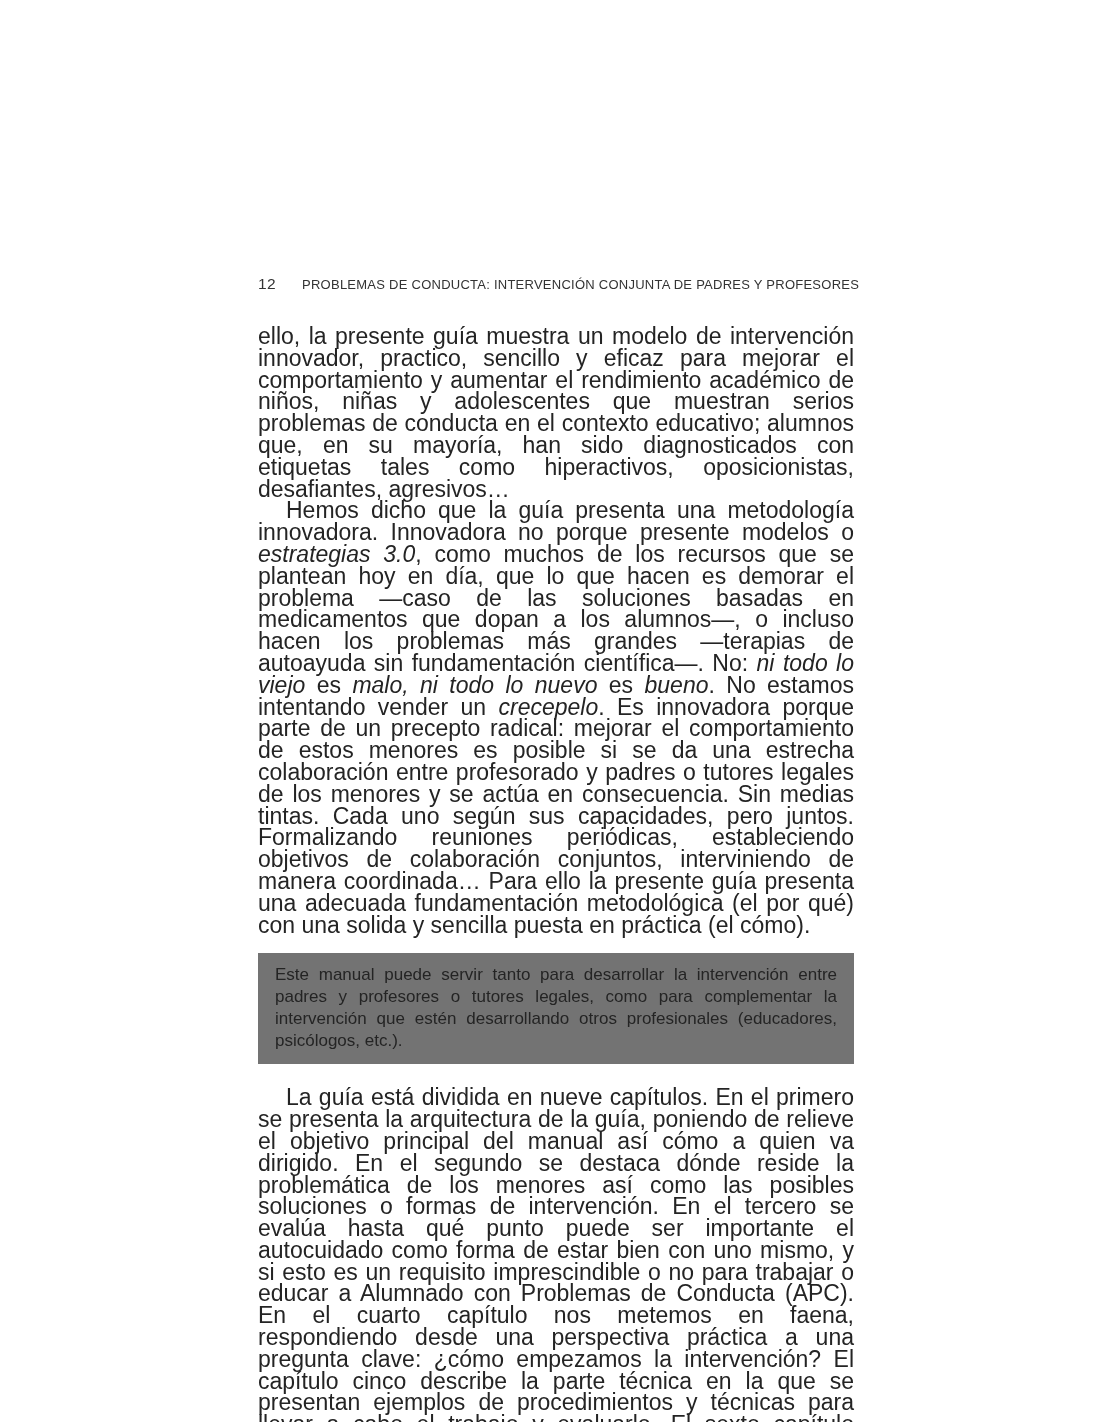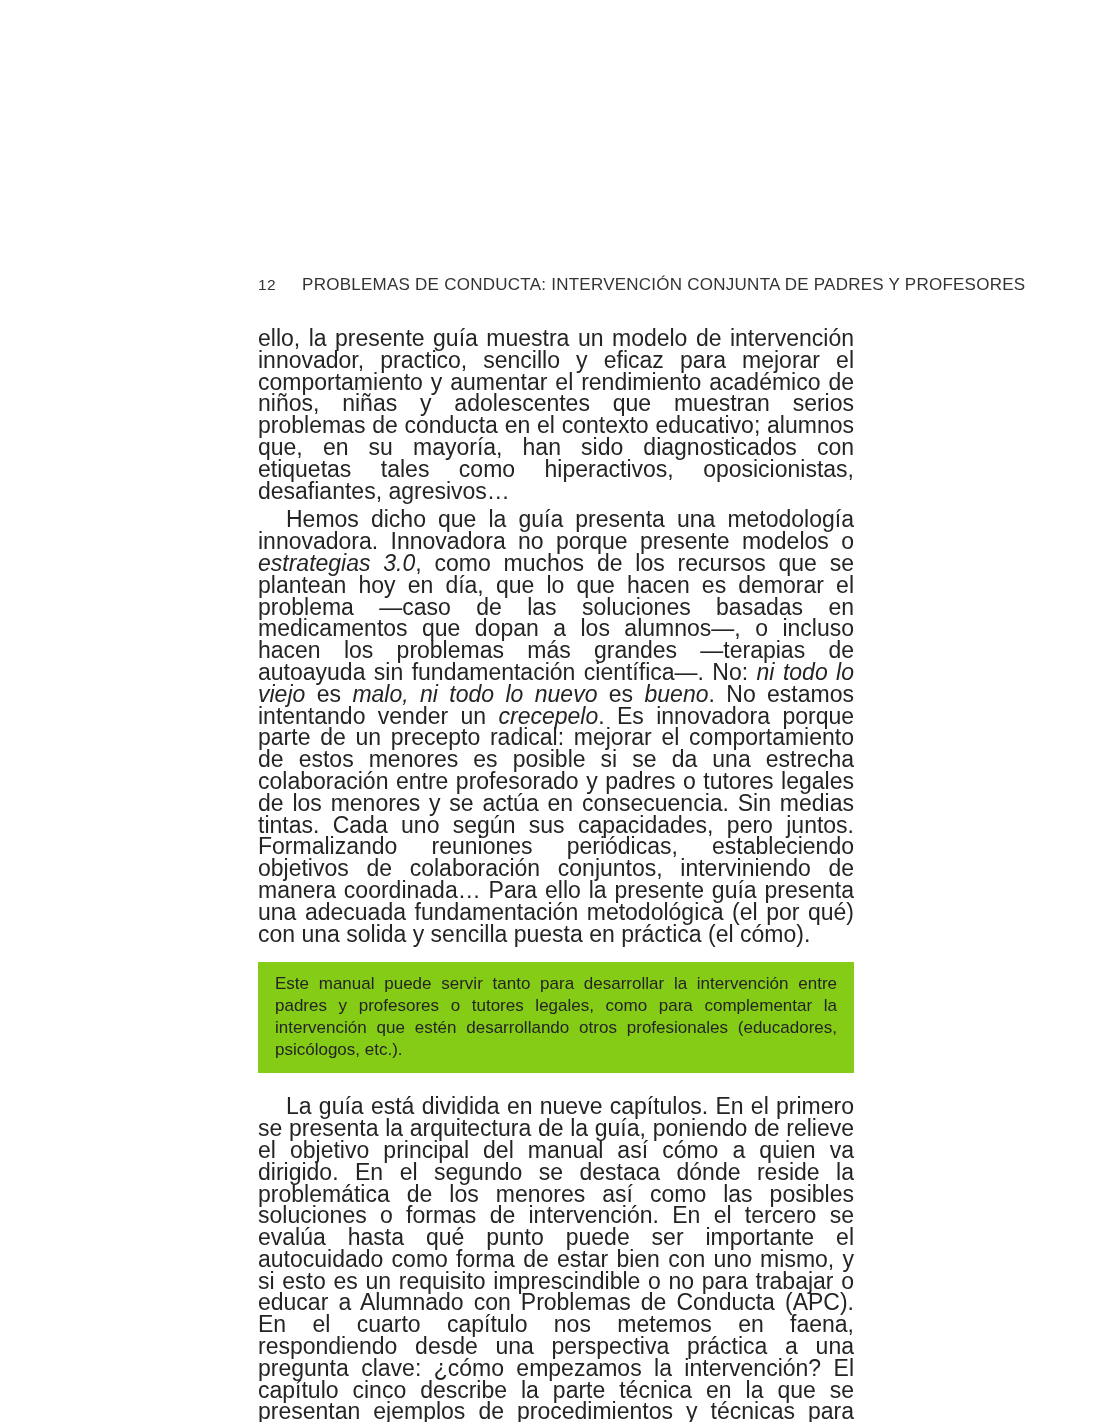--- a/index.html
+++ b/index.html
@@ -26,39 +26,38 @@
     justify-content: space-between;
     align-items: baseline;
     margin-bottom: 33px;
   }
   .pagenum {
     font-size: 15.5px;
     color: #333333;
     letter-spacing: 0.4px;
   }
   .runtitle {
-    font-size: 17px;
+    font-size: 13px;
     color: #333333;
     letter-spacing: 0.25px;
     white-space: nowrap;
     margin-left: 26px;
   }
   .body-text {
     color: #242424;
   }
   .para {
     font-size: 23px;
     line-height: 21.8px;
     text-align: justify;
     hyphens: auto;
     -webkit-hyphens: auto;
     margin: 0;
   }
   .para + .para {
-    margin-top: 7px;
   }
   .para.indent {
     text-indent: 28px;
   }
   .callout {
     margin: 17px 0 23px 0;
     padding: 11px 17px 12px 17px;
     font-size: 17px;
     line-height: 22px;
     text-align: justify;
@@ -72,17 +71,17 @@
 
 <div class="page">
   <div class="column">
     <div class="running-header">
       <span class="pagenum">12</span>
       <span class="runtitle">PROBLEMAS DE CONDUCTA: INTERVENCIÓN CONJUNTA DE PADRES Y PROFESORES</span>
     </div>
     <div class="body-text">
         <div class="para"><span>ello, la presente guía muestra un modelo de intervención innovador, practico, sencillo y eficaz para mejorar el comportamiento y aumentar el rendimiento académico de niños, niñas y adolescentes que muestran serios problemas de conducta en el contexto educativo; alumnos que, en su mayoría, han sido diagnosticados con etiquetas tales como hiperactivos, oposicionistas, desafiantes, agresivos…</span></div>
         <div class="para indent"><span>Hemos dicho que la guía presenta una metodología innovadora. Innovadora no porque presente modelos o </span><i>estrategias 3.0</i><span>, como muchos de los recursos que se plantean hoy en día, que lo que hacen es demorar el problema —caso de las soluciones basadas en medicamentos que dopan a los alumnos—, o incluso hacen los problemas más grandes —terapias de autoayuda sin fundamentación científica—. No: </span><i>ni todo lo viejo</i><span> es </span><i>malo, ni todo lo nuevo</i><span> es </span><i>bueno</i><span>. No estamos intentando vender un </span><i>crecepelo</i><span>. Es innovadora porque parte de un precepto radical: mejorar el comportamiento de estos menores es posible si se da una estrecha colaboración entre profesorado y padres o tutores legales de los menores y se actúa en consecuencia. Sin medias tintas. Cada uno según sus capacidades, pero juntos. Formalizando reuniones periódicas, estableciendo objetivos de colaboración conjuntos, interviniendo de manera coordinada… Para ello la presente guía presenta una adecuada fundamentación metodológica (el por qué) con una solida y sencilla puesta en práctica (el cómo).</span></div>
-        <div class="callout" style="background: #84cc16;"><span>Este manual puede servir tanto para desarrollar la intervención entre padres y profesores o tutores legales, como para complementar la intervención que estén desarrollando otros profesionales (educadores, psicólogos, etc.).</span></div>
+        <div class="callout" style="background: #737373;"><span>Este manual puede servir tanto para desarrollar la intervención entre padres y profesores o tutores legales, como para complementar la intervención que estén desarrollando otros profesionales (educadores, psicólogos, etc.).</span></div>
         <div class="para indent"><span>La guía está dividida en nueve capítulos. En el primero se presenta la arquitectura de la guía, poniendo de relieve el objetivo principal del manual así cómo a quien va dirigido. En el segundo se destaca dónde reside la problemática de los menores así como las posibles soluciones o formas de intervención. En el tercero se evalúa hasta qué punto puede ser importante el autocuidado como forma de estar bien con uno mismo, y si esto es un requisito imprescindible o no para trabajar o educar a Alumnado con Problemas de Conducta (APC). En el cuarto capítulo nos metemos en faena, respondiendo desde una perspectiva práctica a una pregunta clave: ¿cómo empezamos la intervención? El capítulo cinco describe la parte técnica en la que se presentan ejemplos de procedimientos y técnicas para llevar a cabo el trabajo y evaluarlo. El sexto capítulo presenta un compendio de procedimientos y técnicas que pueden servir para reforzar la intervención, especialmente desde el área académica o formativa. En el capítulo siete se presentarán una serie de ejercicios prácticos para trabajar diferentes aspectos claves para la correcta socialización de los menores, como son las habilidades sociales, el autocontrol, etc. El octavo está dedicado al manejo y la prevención de los episodios de crisis y la conducta agresiva. Finalmente, en el capítulo nueve se presenta</span></div>
       </div>
   </div>
 </div>
 
 </body></html>

